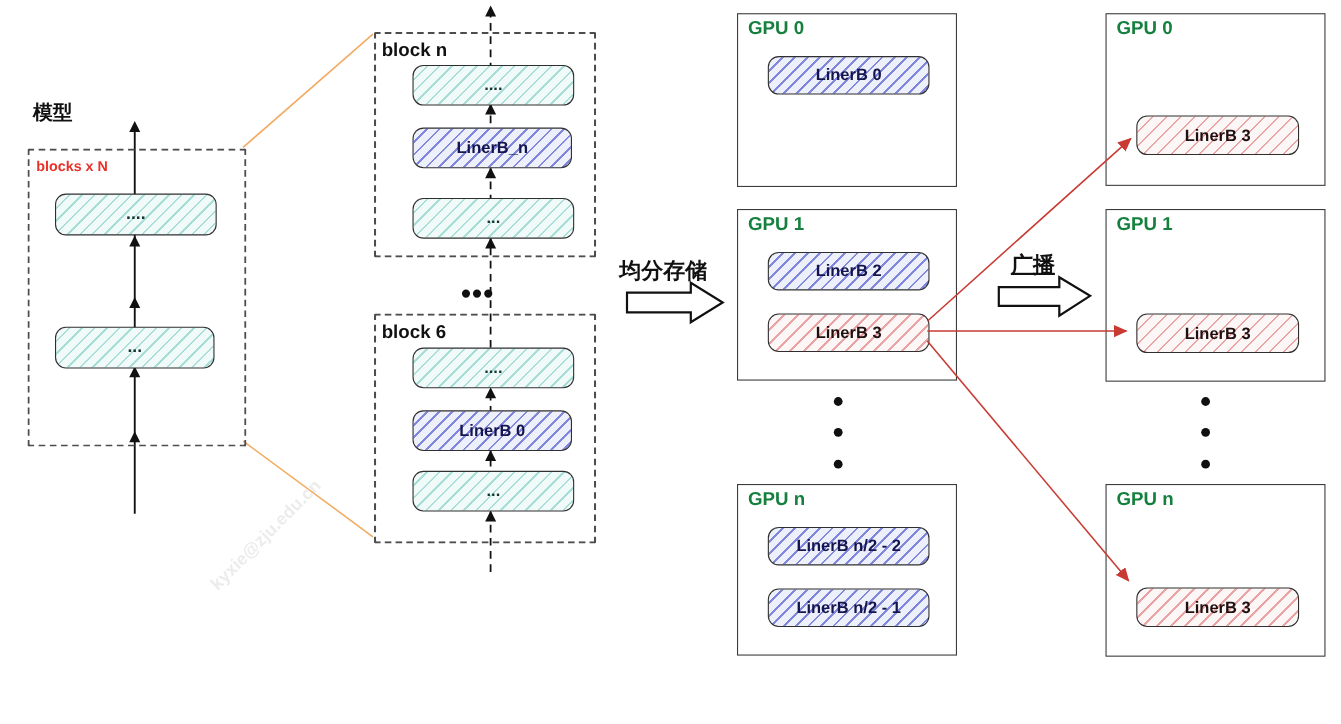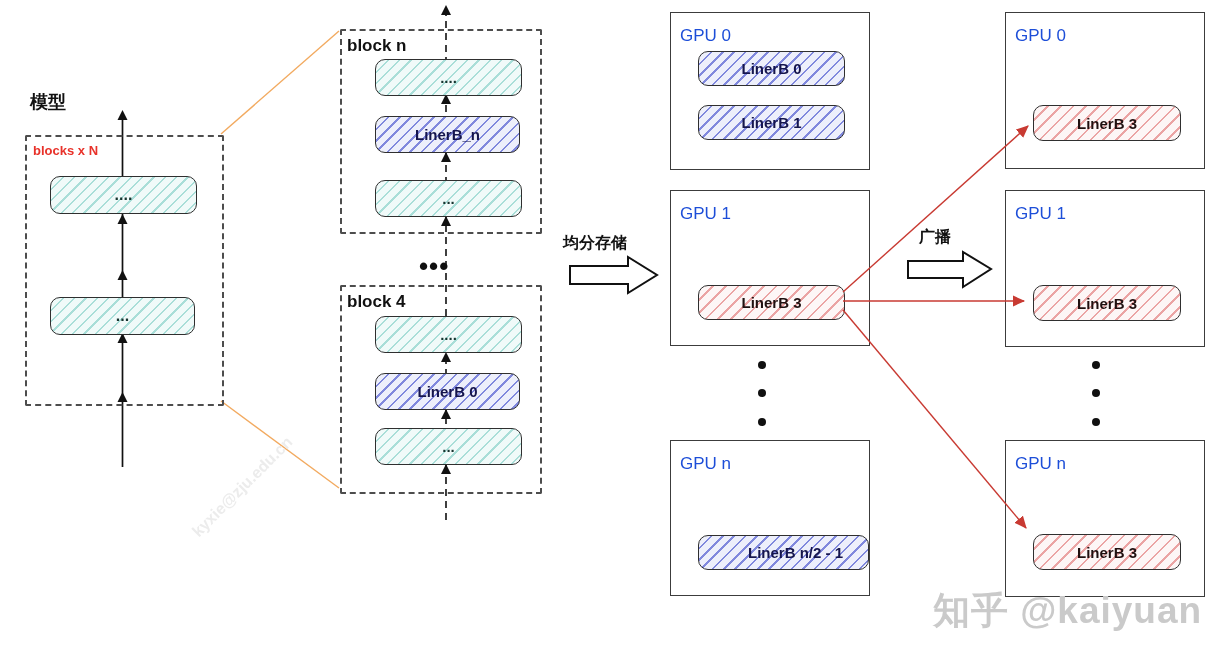--- a/index.html
+++ b/index.html
@@ -16,26 +16,26 @@
     background-image:repeating-linear-gradient(135deg,#eba4a4 0,#eba4a4 1.8px,transparent 1.8px,transparent 9px);}
 
   .pill{position:absolute;border:1.6px solid #2f2f2f;border-radius:10px;z-index:2;
         display:flex;align-items:center;justify-content:center;
         font-weight:700;font-size:15px;color:#15154d;}
   .pill.cyan{color:#16342f;}
   .pill.red{color:#201010;}
 
   .dashed-box{position:absolute;border:2px dashed #4d4d4d;border-radius:2px;z-index:1;background:transparent;}
   .gpu{position:absolute;border:1.6px solid #3c3c3c;background:#ffffff;z-index:2;}
-  .gpu-label{position:absolute;left:9px;top:13px;font-weight:400;font-size:17px;color:#1d4ed8;}
+  .gpu-label{position:absolute;left:9px;top:3px;font-weight:700;font-size:17px;color:#15803d;}
 
   .title-cn{position:absolute;font-weight:700;font-size:18px;color:#111;z-index:2;}
   .badge-red{position:absolute;font-weight:700;font-size:13px;color:#e8322a;z-index:2;}
   .block-label{position:absolute;font-weight:700;font-size:17px;color:#111;z-index:2;}
-  .flow-label{position:absolute;font-weight:700;font-size:16px;color:#111;z-index:2;}
+  .flow-label{position:absolute;font-weight:700;font-size:20px;color:#111;z-index:2;}
 
   .hdots{position:absolute;font-weight:700;font-size:26px;letter-spacing:1px;color:#101010;z-index:2;line-height:1;}
   .vdot{position:absolute;width:8px;height:8px;border-radius:50%;background:#101010;z-index:2;}
 
   .wm-diag{position:absolute;left:150px;top:478px;width:185px;z-index:4;
            transform:rotate(-45deg);font-size:16px;color:#ececec;font-weight:700;text-align:center;}
   .wm-bottom{position:absolute;left:933px;top:586px;z-index:4;
              font-size:37px;color:#cacaca;font-weight:700;letter-spacing:1px;}
 </style>
 </head>
@@ -78,46 +78,47 @@
 
   <div class="dashed-box" style="left:340px;top:29px;width:198px;height:201px;"></div>
   <div class="block-label" style="left:347px;top:36px;">block n</div>
   <div class="pill cyan hatch-cyan" style="left:375px;top:59px;width:145px;height:35px;">....</div>
   <div class="pill hatch-blue" style="left:375px;top:116px;width:143px;height:35px;">LinerB_n</div>
   <div class="pill cyan hatch-cyan" style="left:375px;top:180px;width:145px;height:35px;">...</div>
 
   <div class="hdots" style="left:419px;top:253px;">•••</div>
 
   <div class="dashed-box" style="left:340px;top:285px;width:198px;height:205px;"></div>
-  <div class="block-label" style="left:347px;top:292px;">block 4</div>
+  <div class="block-label" style="left:347px;top:292px;">block 6</div>
   <div class="pill cyan hatch-cyan" style="left:375px;top:316px;width:145px;height:35px;">....</div>
   <div class="pill hatch-blue" style="left:375px;top:373px;width:143px;height:35px;">LinerB 0</div>
   <div class="pill cyan hatch-cyan" style="left:375px;top:428px;width:145px;height:35px;">...</div>
 
   <div class="flow-label" style="left:563px;top:233px;">均分存储</div>
-  <div class="flow-label" style="left:919px;top:227px;">广播</div>
+  <div class="flow-label" style="left:919px;top:227px;text-decoration:underline;">广播</div>
 
   <div class="gpu" style="left:670px;top:12px;width:198px;height:156px;">
     <div class="gpu-label">GPU 0</div>
     <div class="pill hatch-blue" style="left:27px;top:38px;width:145px;height:33px;">LinerB 0</div>
-    <div class="pill hatch-blue" style="left:27px;top:92px;width:145px;height:33px;">LinerB 1</div>
   </div>
 
   <div class="gpu" style="left:670px;top:190px;width:198px;height:154px;">
     <div class="gpu-label">GPU 1</div>
+    <div class="pill hatch-blue" style="left:27px;top:38px;width:145px;height:33px;">LinerB 2</div>
     <div class="pill red hatch-red" style="left:27px;top:94px;width:145px;height:33px;">LinerB 3</div>
   </div>
 
   <div class="vdot" style="left:758px;top:361px;"></div>
   <div class="vdot" style="left:758px;top:389px;"></div>
   <div class="vdot" style="left:758px;top:418px;"></div>
 
   <div class="gpu" style="left:670px;top:440px;width:198px;height:154px;">
     <div class="gpu-label">GPU n</div>
-    <div class="pill hatch-blue" style="left:27px;top:94px;width:145px;height:33px;padding-left:24px;">LinerB n/2 - 1</div>
+    <div class="pill hatch-blue" style="left:27px;top:38px;width:145px;height:33px;">LinerB n/2 - 2</div>
+    <div class="pill hatch-blue" style="left:27px;top:94px;width:145px;height:33px;">LinerB n/2 - 1</div>
   </div>
 
   <div class="gpu" style="left:1005px;top:12px;width:198px;height:155px;">
     <div class="gpu-label">GPU 0</div>
     <div class="pill red hatch-red" style="left:27px;top:92px;width:146px;height:34px;">LinerB 3</div>
   </div>
 
   <div class="gpu" style="left:1005px;top:190px;width:198px;height:155px;">
     <div class="gpu-label">GPU 1</div>
     <div class="pill red hatch-red" style="left:27px;top:94px;width:146px;height:34px;">LinerB 3</div>
@@ -137,15 +138,14 @@
       <marker id="redhead" markerWidth="10" markerHeight="9" refX="8.2" refY="4" orient="auto">
         <path d="M0,0 L9,4 L0,8 z" fill="#c83a32"></path>
       </marker>
     </defs>
     <line x1="843" y1="292" x2="1028" y2="126" stroke="#c83a32" stroke-width="1.4" marker-end="url(#redhead)"></line>
     <line x1="843" y1="301" x2="1024" y2="301" stroke="#c83a32" stroke-width="1.4" marker-end="url(#redhead)"></line>
     <line x1="843" y1="310" x2="1026" y2="528" stroke="#c83a32" stroke-width="1.4" marker-end="url(#redhead)"></line>
   </svg>
 
   <div class="wm-diag">kyxie@zju.edu.cn</div>
-  <div class="wm-bottom">知乎 @kaiyuan</div>
 
 </div>
 
 </body></html>

